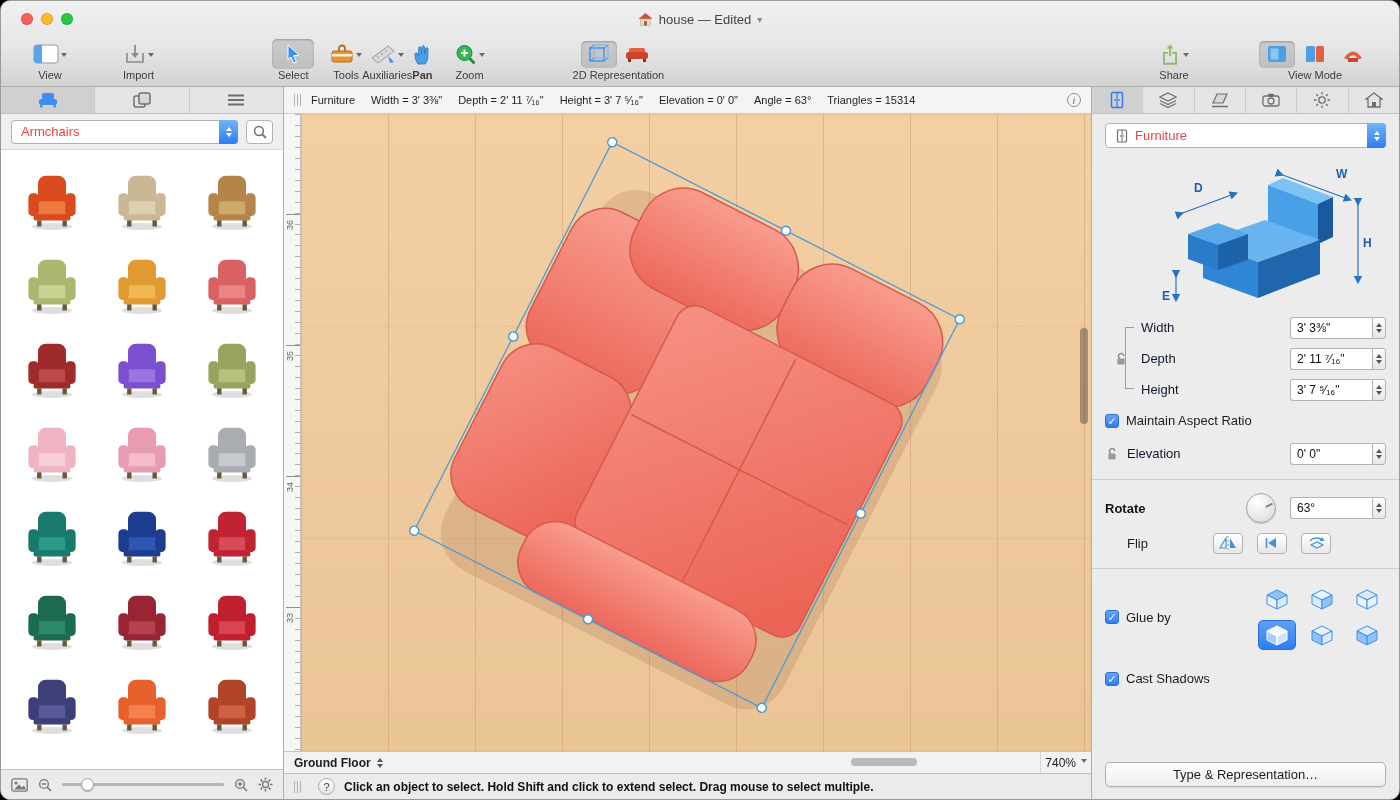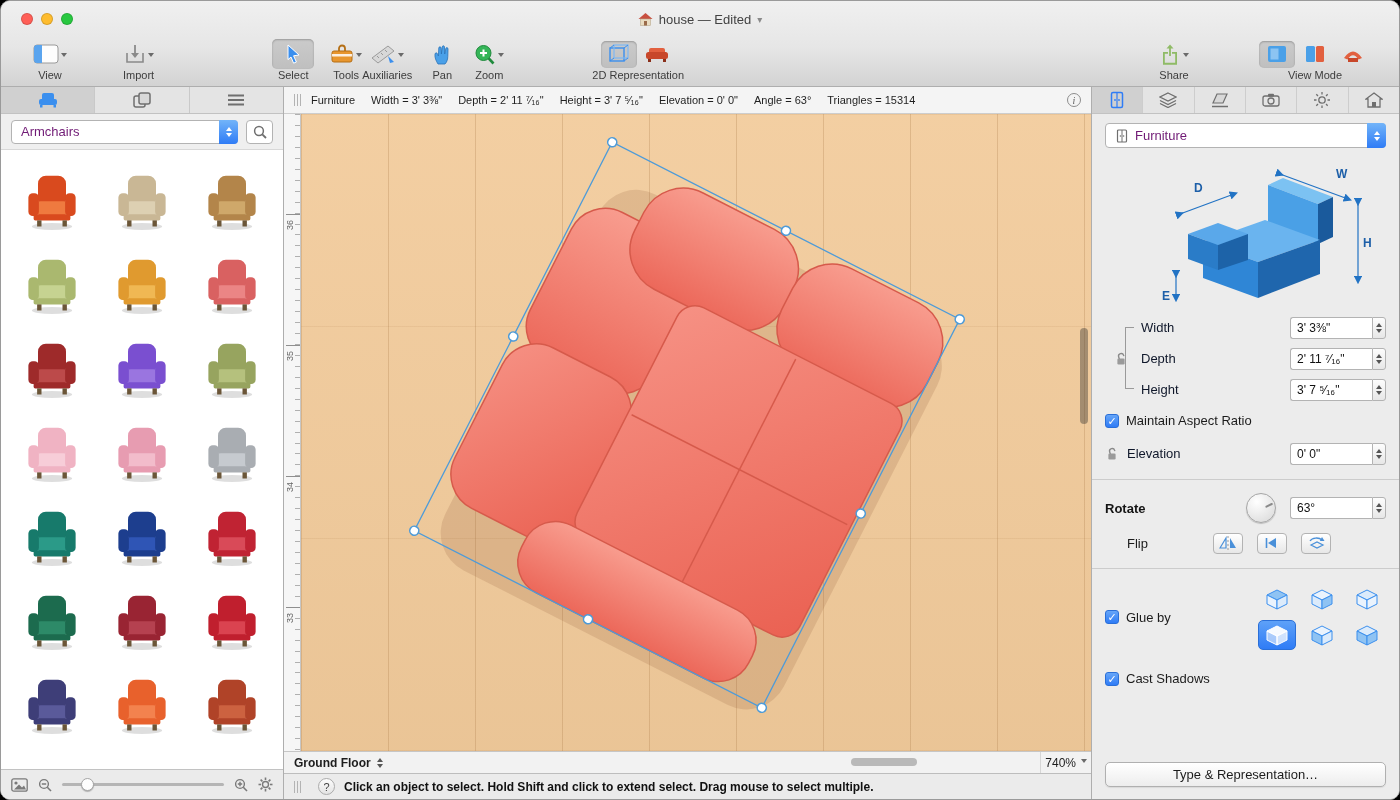--- a/index.html
+++ b/index.html
@@ -30,21 +30,21 @@
   .main{flex:1;display:flex;min-height:0;}
 
   
   .left{width:283px;border-right:1px solid #aeaeae;display:flex;flex-direction:column;background:#f0f0f0;}
   .tabs{height:27px;display:flex;background:#e4e4e4;border-bottom:1px solid #c2c2c2;}
   .tab{flex:1;display:flex;align-items:center;justify-content:center;border-right:1px solid #c9c9c9;}
   .tab:last-child{border-right:none;}
   .tab.sel{background:#d0d0d0;}
   .searchrow{height:36px;display:flex;align-items:center;gap:8px;padding:0 10px;background:#efefef;border-bottom:1px solid #d8d8d8;}
   .combo{flex:1;height:24px;background:#fff;border:1px solid #b3b3b3;border-radius:4px;display:flex;
-    align-items:center;font-size:13px;color:#701a75;position:relative;padding-left:9px;}
+    align-items:center;font-size:13px;color:#ef4444;position:relative;padding-left:9px;}
   .combo .dd{position:absolute;right:-1px;top:-1px;bottom:-1px;width:19px;border-radius:0 4px 4px 0;
     background:linear-gradient(#72b4f9,#2f7cf6);display:flex;flex-direction:column;align-items:center;justify-content:center;gap:2px;}
   .dd .u{width:0;height:0;border:3px solid transparent;border-bottom:4px solid #fff;}
   .dd .d{width:0;height:0;border:3px solid transparent;border-top:4px solid #fff;}
   .searchbtn{width:27px;height:24px;background:#fff;border:1px solid #b3b3b3;border-radius:4px;
     display:flex;align-items:center;justify-content:center;}
   .libgrid{flex:1;background:#fff;display:grid;grid-template-columns:repeat(3,1fr);grid-auto-rows:84px;
     padding:10px 6px;overflow:hidden;}
   .chair{display:flex;align-items:center;justify-content:center;}
   .leftbottom{height:30px;border-top:1px solid #c2c2c2;background:#ebebeb;display:flex;align-items:center;gap:10px;padding:0 10px;}
@@ -217,21 +217,21 @@
             <line x1="7" y1="12" x2="9" y2="14" stroke="#9a9a9a"></line>
             <line x1="11" y1="9" x2="13" y2="11" stroke="#9a9a9a"></line>
             <line x1="15" y1="6" x2="17" y2="8" stroke="#9a9a9a"></line>
             <polygon points="18,12 24,18 20,19" fill="#3b8fee"></polygon>
           </svg>
           <i class="ddarrow"></i>
         </span>
         <span class="tlabel">Auxiliaries</span>
       </div>
 
-      <div class="titem" style="margin-left:20px;">
+      <div class="titem" style="font-weight:bold;">
         <span class="ticon">
           <svg width="20" height="21" viewBox="0 0 20 21">
             <path d="M6 20 C4 17 2.5 13 3 10 C3.4 8.4 5 8.6 5.6 10 L6.4 12 L6.8 4
                      C6.9 2.4 9 2.4 9.1 4 L9.4 10 L10.2 3 C10.4 1.4 12.4 1.5 12.5 3.1 L12.7 10
                      L13.8 4.6 C14.1 3.1 16 3.4 16 5 L15.8 12.5 C15.7 16 14.5 18.5 13 20 Z" fill="#4aa0e8" stroke="#2a72b8" stroke-width="0.8"></path>
           </svg>
         </span>
         <span class="tlabel">Pan</span>
       </div>
 

